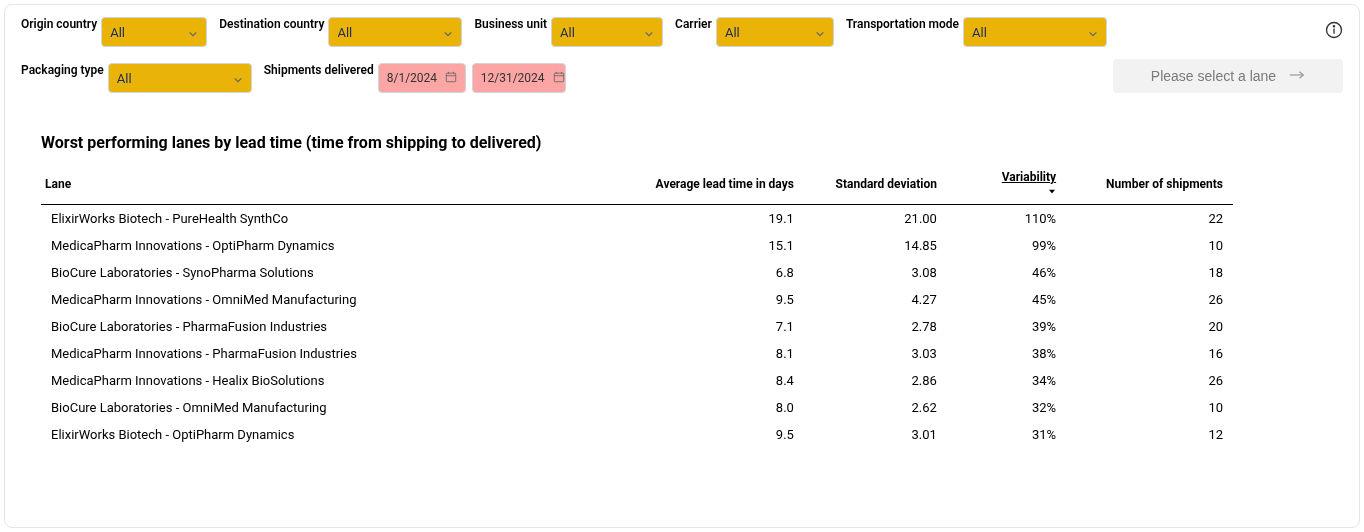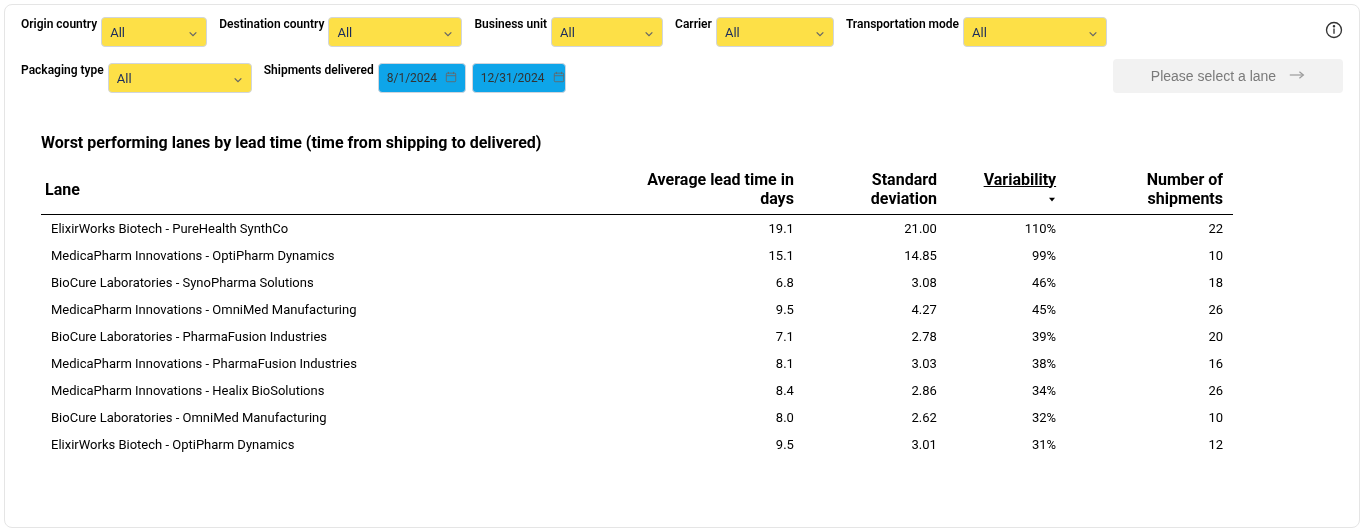--- a/index.html
+++ b/index.html
@@ -37,42 +37,42 @@
       color: #000;
     }
     .select-wrap {
       border: 1px solid #d0d5dd;
       border-radius: 4px;
       height: 30px;
       display: flex;
       align-items: center;
       padding: 0 8px;
       cursor: pointer;
-      background: #fde047;
+      background: #eab308;
       justify-content: space-between;
     }
     .select-value {
       color: #1a2b5c;
       font-size: 13px;
     }
     .chevron-down {
       width: 10px;
       height: 10px;
       display: inline-block;
     }
     .chevron-down svg { width: 10px; height: 10px; }
     .date-wrap {
       border: 1px solid #d0d5dd;
       border-radius: 4px;
       height: 30px;
       display: flex;
       align-items: center;
       padding: 0 8px;
       cursor: pointer;
-      background: #0ea5e9;
+      background: #fca5a5;
       justify-content: space-between;
       gap: 8px;
       width: 94px;
     }
     .date-value {
       font-size: 12px;
       color: #333;
     }
     .calendar-icon svg { width: 12px; height: 12px; }
     .lane-btn {
@@ -109,21 +109,21 @@
       font-weight: 700;
       font-size: 16px;
       margin-bottom: 12px;
       color: #000;
     }
     table {
       width: 100%;
       border-collapse: collapse;
     }
     thead th {
-      font-size: 16px;
+      font-size: 12px;
       font-weight: 700;
       text-align: right;
       padding: 6px 10px;
       border-bottom: 1.5px solid #000;
     }
     thead th:first-child {
       text-align: left;
       padding-left: 4px;
     }
     tbody td {

